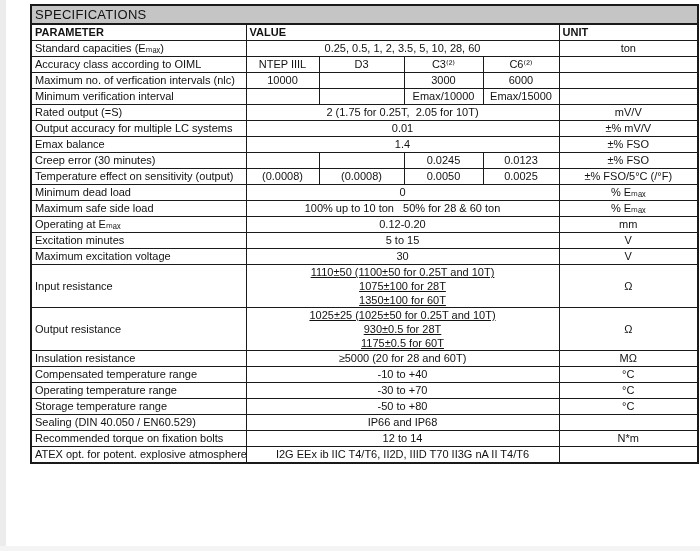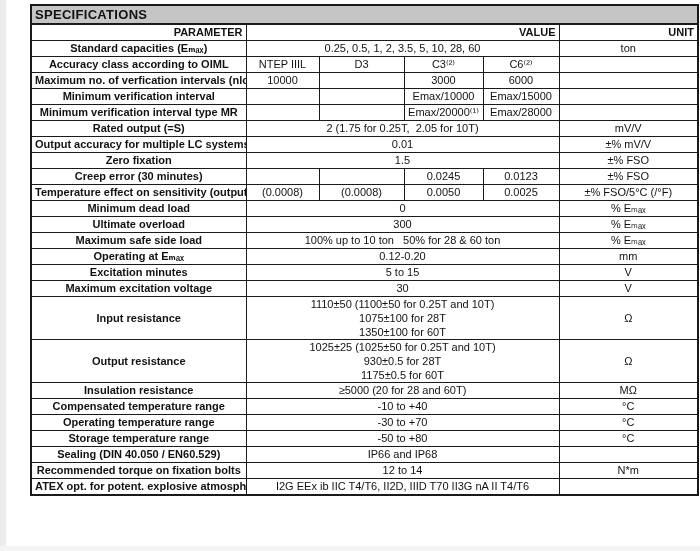--- a/index.html
+++ b/index.html
@@ -15,28 +15,28 @@
     border-collapse:collapse;table-layout:fixed;width:667px;
     border:2px solid #1a1a1a;
   }
   td{
     border:1px solid #1a1a1a;
     font-size:11px;line-height:15px;height:15px;
     padding:0 3px;overflow:hidden;white-space:nowrap;
     vertical-align:middle;
   }
   td.title{
-    background:#c5c5c5;font-weight:bold;font-size:13px;line-height:17px;height:17px;
+    background:#c5c5c5;font-weight:normal;font-size:13px;line-height:17px;height:17px;
     text-align:left;letter-spacing:.3px;border-bottom:2px solid #1a1a1a;
   }
-  tr.hdr td{font-weight:bold;text-align:right;}
-  td.param{text-align:center;font-weight:bold;}
+  tr.hdr td{font-weight:bold;text-align:left;}
+  td.param{text-align:left;font-weight:normal;}
   td.val,td.unit{text-align:center;font-weight:normal;}
   td.val.multi{white-space:normal;height:auto;}
-  td.val.multi div{line-height:14px;height:14px;white-space:nowrap;}
+  td.val.multi div{line-height:14px;height:14px;white-space:nowrap;text-decoration:underline;}
 </style>
 </head>
 <body>
 
 <div class="scan-edge-left"></div>
 <div class="scan-edge-bottom"></div>
 
 <div class="sheet">
   <table class="spec">
     <colgroup>
@@ -79,40 +79,32 @@
         </tr>
         <tr>
           <td class="param">Minimum verification interval</td>
           <td class="val"></td>
           <td class="val"></td>
           <td class="val">Emax/10000</td>
           <td class="val">Emax/15000</td>
           <td class="unit"></td>
         </tr>
         <tr>
-          <td class="param">Minimum verification interval type MR</td>
-          <td class="val"></td>
-          <td class="val"></td>
-          <td class="val">Emax/20000⁽¹⁾</td>
-          <td class="val">Emax/28000</td>
-          <td class="unit"></td>
-        </tr>
-        <tr>
           <td class="param">Rated output (=S)</td>
           <td class="val" colspan="4">2 (1.75 for 0.25T,&nbsp; 2.05 for 10T)</td>
           <td class="unit">mV/V</td>
         </tr>
         <tr>
           <td class="param">Output accuracy for multiple LC systems</td>
           <td class="val" colspan="4">0.01</td>
           <td class="unit">±% mV/V</td>
         </tr>
         <tr>
-          <td class="param">Zero fixation</td>
-          <td class="val" colspan="4">1.5</td>
+          <td class="param">Emax balance</td>
+          <td class="val" colspan="4">1.4</td>
           <td class="unit">±% FSO</td>
         </tr>
         <tr>
           <td class="param">Creep error (30 minutes)</td>
           <td class="val"></td>
           <td class="val"></td>
           <td class="val">0.0245</td>
           <td class="val">0.0123</td>
           <td class="unit">±% FSO</td>
         </tr>
@@ -120,25 +112,20 @@
           <td class="param">Temperature effect on sensitivity (output)</td>
           <td class="val">(0.0008)</td>
           <td class="val">(0.0008)</td>
           <td class="val">0.0050</td>
           <td class="val">0.0025</td>
           <td class="unit">±% FSO/5°C (/°F)</td>
         </tr>
         <tr>
           <td class="param">Minimum dead load</td>
           <td class="val" colspan="4">0</td>
-          <td class="unit">% Eₘₐₓ</td>
-        </tr>
-        <tr>
-          <td class="param">Ultimate overload</td>
-          <td class="val" colspan="4">300</td>
           <td class="unit">% Eₘₐₓ</td>
         </tr>
         <tr>
           <td class="param">Maximum safe side load</td>
           <td class="val" colspan="4">100% up to 10 ton&nbsp;&nbsp;&nbsp;50% for 28 &amp; 60 ton</td>
           <td class="unit">% Eₘₐₓ</td>
         </tr>
         <tr>
           <td class="param">Operating at Eₘₐₓ</td>
           <td class="val" colspan="4">0.12-0.20</td>

